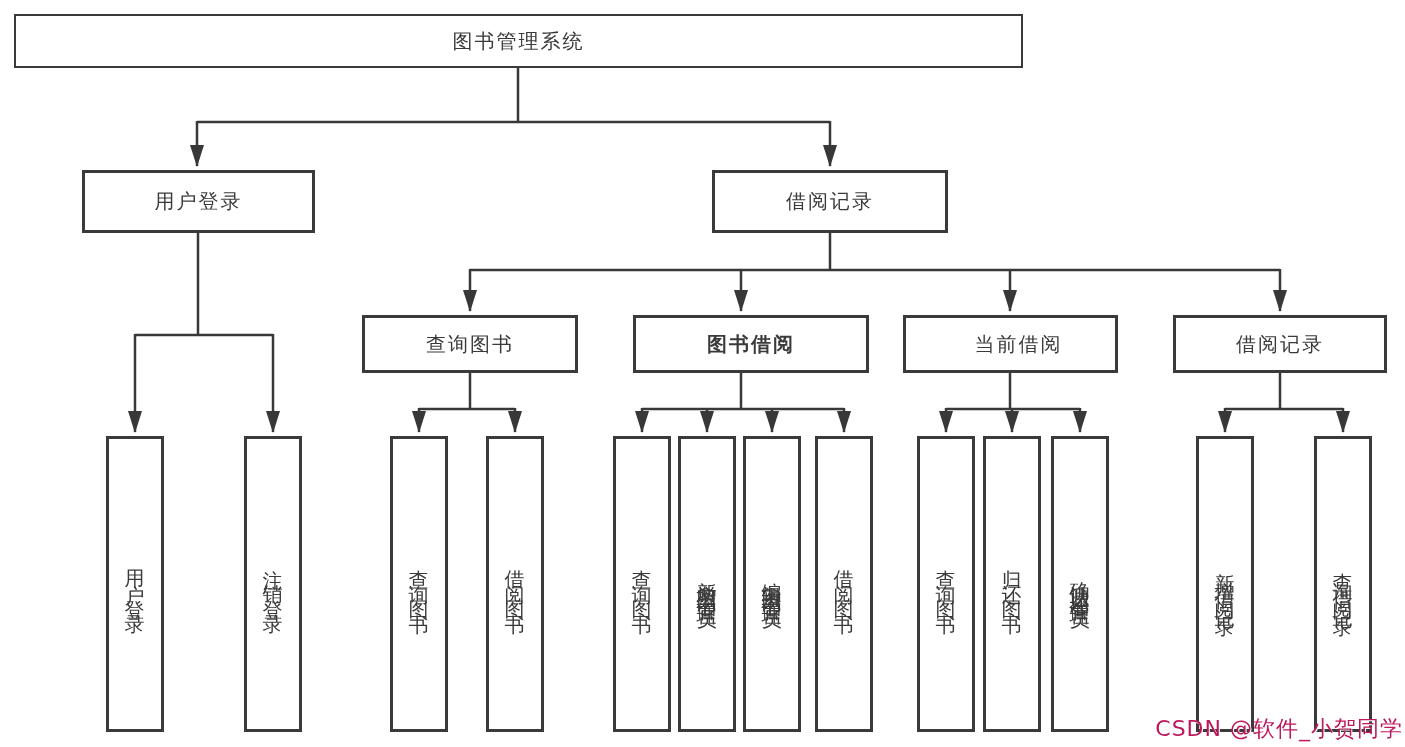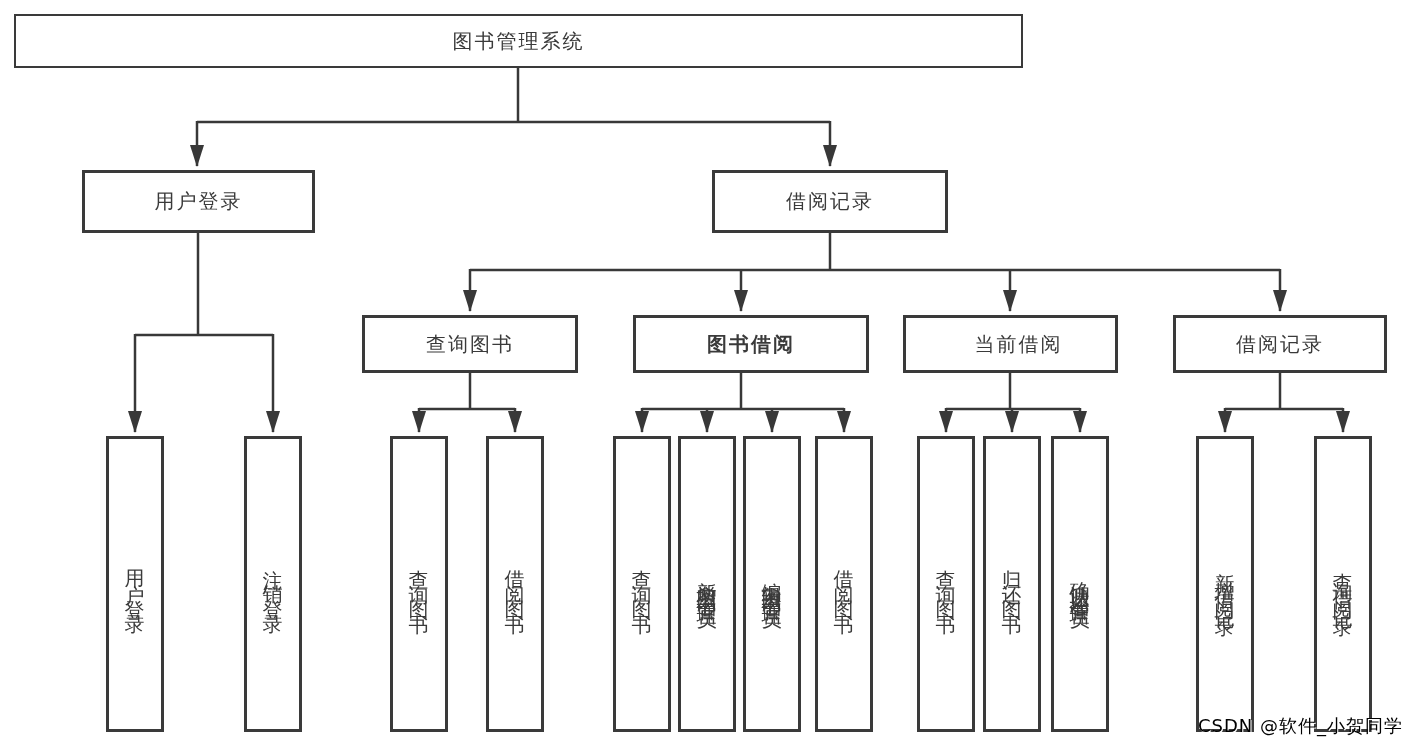--- a/index.html
+++ b/index.html
@@ -35,21 +35,21 @@
   .n-sec0{left:362px;top:315px;width:216px;height:58px;}
   .n-sec1{left:633px;top:315px;width:236px;height:58px;font-weight:bold;}
   .n-sec2{left:903px;top:315px;width:215px;height:58px;padding-left:16px;}
   .n-sec3{left:1173px;top:315px;width:214px;height:58px;}
   .l0{left:106px;}  .l1{left:244px;}
   .l2{left:390px;}  .l3{left:486px;}
   .l4{left:613px;}  .l5{left:678px;}  .l6{left:743px;}  .l7{left:815px;}
   .l8{left:917px;}  .l9{left:983px;}  .l10{left:1051px;}
   .l11{left:1196px;} .l12{left:1314px;}
   .watermark{
-    position:absolute;right:2px;top:714px;font-size:18px;color:#000000;
+    position:absolute;right:2px;top:714px;font-size:22px;color:#be185d;
     text-shadow:1px 1px 0 #ffffff;letter-spacing:1px;white-space:nowrap;
   }
 </style>
 </head>
 <body>
 
 <svg id="connectors" viewBox="0 0 1405 747" xmlns="http://www.w3.org/2000/svg">
   <defs>
     <marker id="arrow" viewBox="0 0 22 14" refX="21" refY="7" markerWidth="22" markerHeight="14" markerUnits="userSpaceOnUse" orient="auto">
       <path d="M0,0 L22,7 L0,14 Z" fill="#383838"></path>

